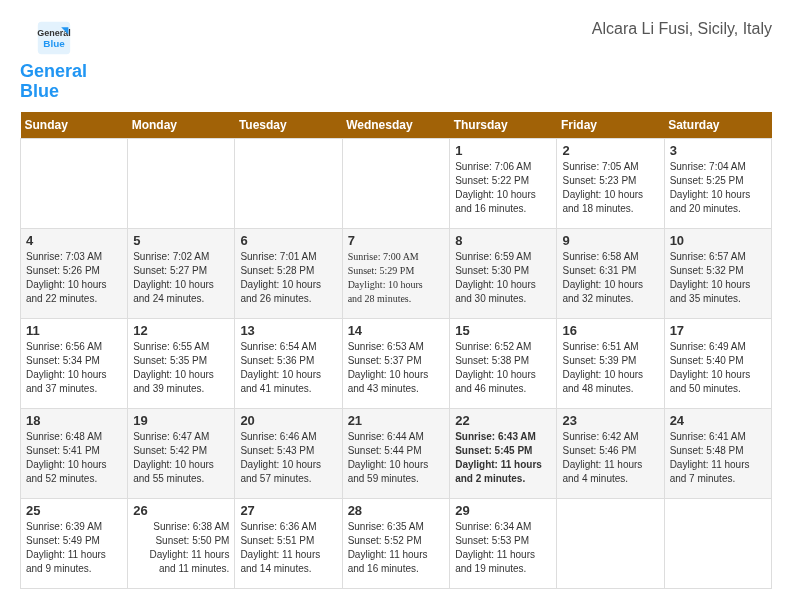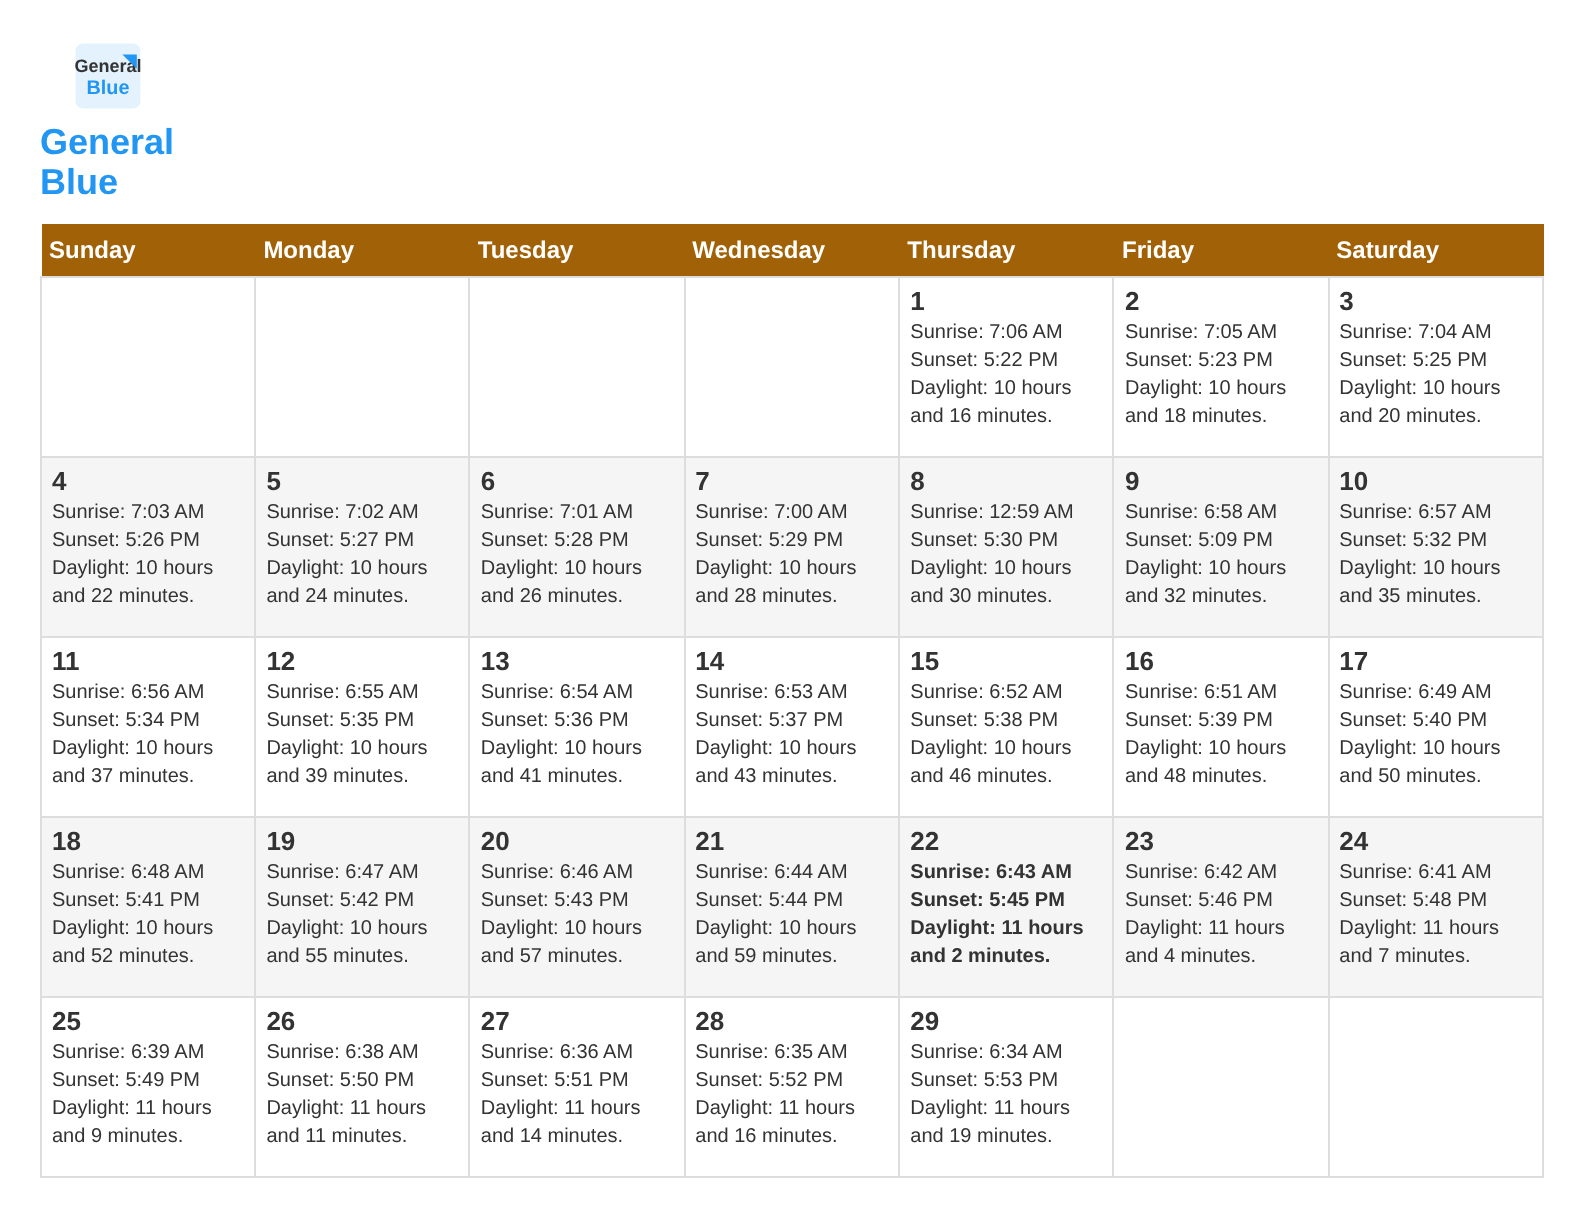--- a/index.html
+++ b/index.html
@@ -101,20 +101,21 @@
       <text x="20" y="30" text-anchor="middle" font-size="11" font-weight="bold" fill="#2196F3" font-family="Arial">Blue</text>
       <polygon points="28,8 36,8 36,16" fill="#2196F3"></polygon>
     </svg>
     <div>
       <div class="logo-text">
         <span>General</span><br><span style="color:#2196F3">Blue</span>
       </div>
     </div>
   </div>
   <div class="title-area">
+    <div class="subtitle">Alcara Li Fusi, Sicily, Italy</div>
   </div>
 </div>
 
 <table>
   <thead>
     <tr>
     <th>Sunday</th>
         <th>Monday</th>
         <th>Tuesday</th>
         <th>Wednesday</th>
@@ -168,36 +169,36 @@
         </td>
         <td>
           <div class="day-number">6</div>
           <div class="day-info" style="white-space: pre-line;">Sunrise: 7:01 AM
 Sunset: 5:28 PM
 Daylight: 10 hours
 and 26 minutes.</div>
         </td>
         <td>
           <div class="day-number">7</div>
-          <div class="day-info" style="white-space: pre-line;">Sunrise: 7:00 AM
+          <div class="day-info" style="white-space: pre-line; font-family: Liberation Serif, serif;">Sunrise: 7:00 AM
 Sunset: 5:29 PM
 Daylight: 10 hours
 and 28 minutes.</div>
         </td>
         <td>
           <div class="day-number">8</div>
-          <div class="day-info" style="white-space: pre-line;">Sunrise: 12:59 AM
+          <div class="day-info" style="white-space: pre-line;">Sunrise: 6:59 AM
 Sunset: 5:30 PM
 Daylight: 10 hours
 and 30 minutes.</div>
         </td>
         <td>
           <div class="day-number">9</div>
           <div class="day-info" style="white-space: pre-line;">Sunrise: 6:58 AM
-Sunset: 5:09 PM
+Sunset: 6:31 PM
 Daylight: 10 hours
 and 32 minutes.</div>
         </td>
         <td>
           <div class="day-number">10</div>
           <div class="day-info" style="white-space: pre-line;">Sunrise: 6:57 AM
 Sunset: 5:32 PM
 Daylight: 10 hours
 and 35 minutes.</div>
         </td>
@@ -307,21 +308,21 @@
       <tr>
         <td>
           <div class="day-number">25</div>
           <div class="day-info" style="white-space: pre-line;">Sunrise: 6:39 AM
 Sunset: 5:49 PM
 Daylight: 11 hours
 and 9 minutes.</div>
         </td>
         <td>
           <div class="day-number">26</div>
-          <div class="day-info" style="white-space: pre-line;">Sunrise: 6:38 AM
+          <div class="day-info" style="white-space: pre-line; text-align: right;">Sunrise: 6:38 AM
 Sunset: 5:50 PM
 Daylight: 11 hours
 and 11 minutes.</div>
         </td>
         <td>
           <div class="day-number">27</div>
           <div class="day-info" style="white-space: pre-line;">Sunrise: 6:36 AM
 Sunset: 5:51 PM
 Daylight: 11 hours
 and 14 minutes.</div>

